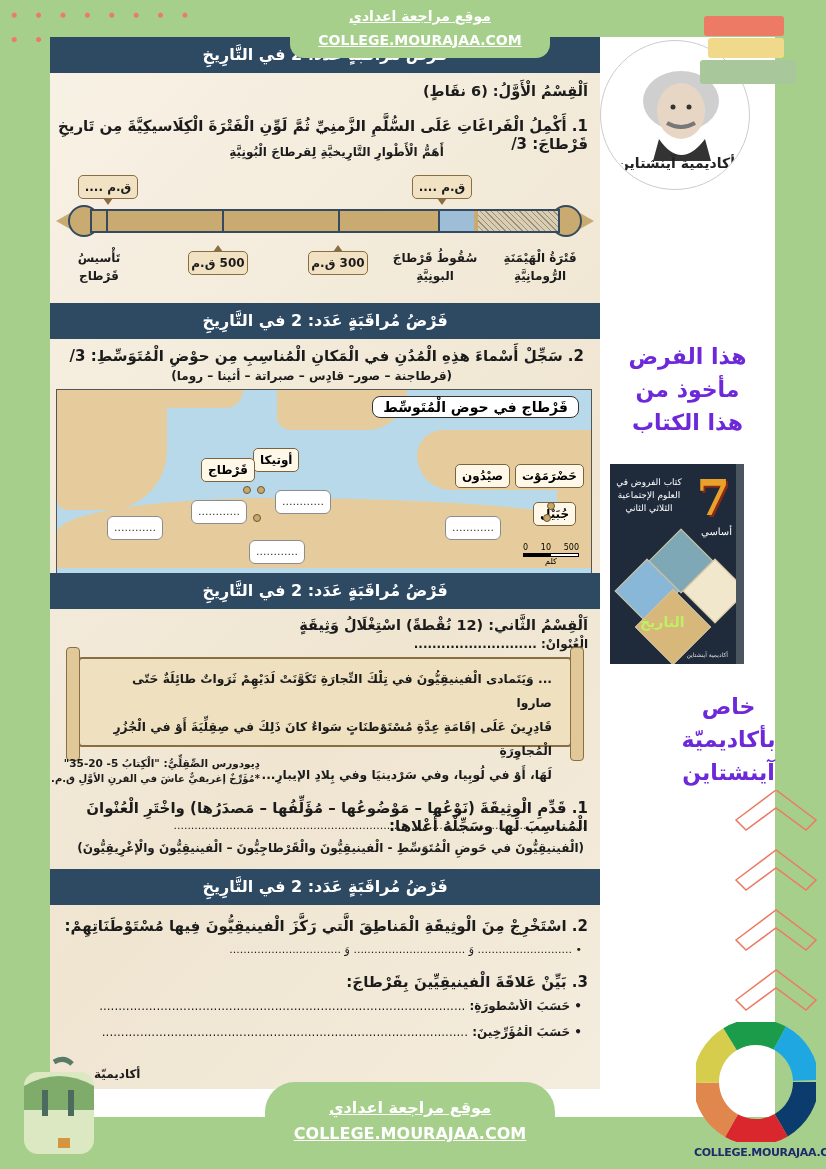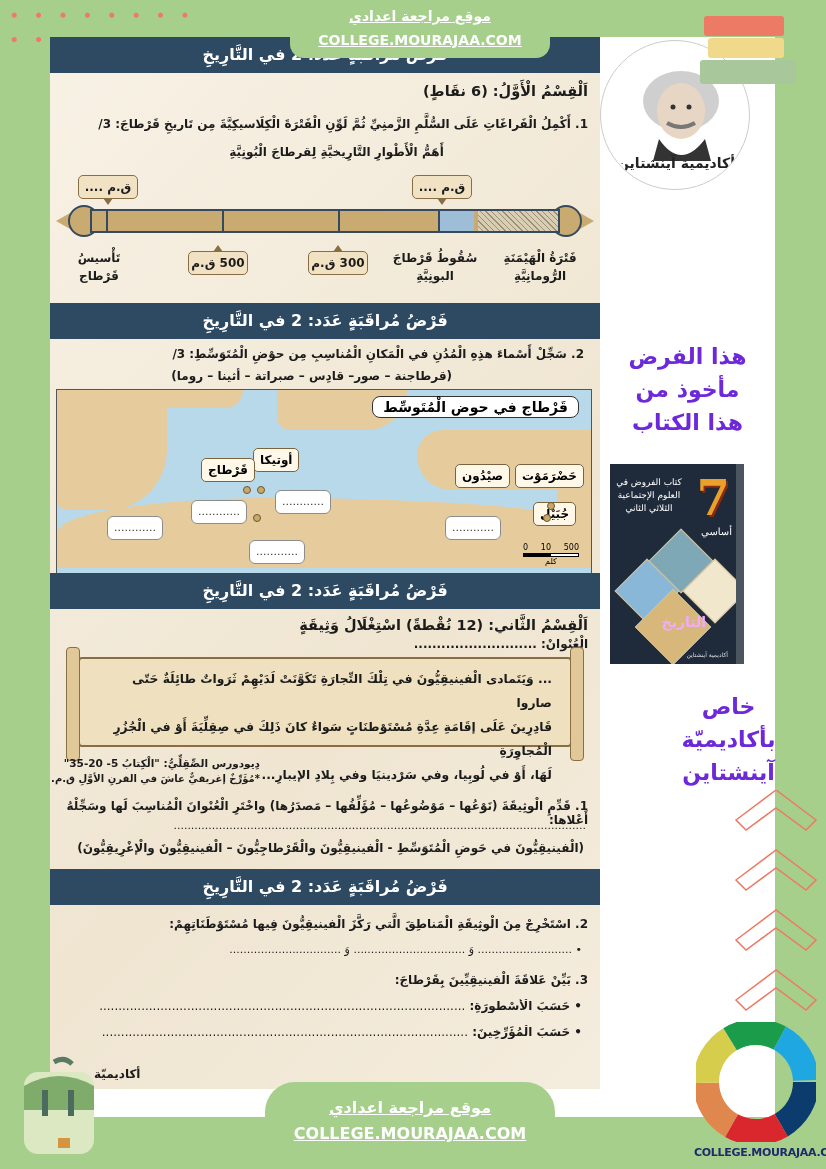--- a/index.html
+++ b/index.html
@@ -19,21 +19,21 @@
 
   
   .page { position: absolute; left: 50px; top: 37px; width: 550px; height: 1052px; background: #f6efe2;
     background-image: linear-gradient(135deg, #f8f2e6 0%, #efe5d1 60%, #f4ecdd 100%); direction: rtl; overflow: hidden; }
 
   .band { position: relative; height: 36px; background: #2e4a63; color: #fff; text-align: center;
     font-family: "DejaVu Sans", sans-serif; font-weight: bold; font-size: 16px; line-height: 36px; }
 
   .txt { font-family: "DejaVu Sans", sans-serif; color: #1b1b1b; }
   .h1 { font-weight: bold; font-size: 14.5px; }
-  .q { font-weight: bold; font-size: 12px; text-align: right; }
+  .q { font-weight: bold; font-size: 15px; text-align: right; }
   .sub { font-weight: bold; font-size: 12px; }
 
   
   .timeline { position: absolute; top: 132px; left: 0; width: 550px; height: 130px; direction: ltr; }
   .tl-bar { position: absolute; left: 40px; top: 40px; width: 470px; height: 24px; border: 2px solid #354a5e; background: #c9ab72; }
   .tl-seg { position: absolute; top: 0; bottom: 0; border-right: 2px solid #354a5e; }
   .tl-blue { position: absolute; left: 348px; top: 0; width: 34px; height: 100%; background: #9ebed8; }
   .tl-hatch { position: absolute; left: 386px; top: 0; width: 80px; height: 100%;
     background: repeating-linear-gradient(45deg, #d9cdb4 0 3px, #9b8f78 3px 4px); }
   .tl-end { position: absolute; top: 36px; width: 32px; height: 32px; border-radius: 50%; background: #c9ab72; border: 2px solid #354a5e; }
@@ -258,21 +258,21 @@
   <div style="position:absolute; right:4px; top:62px; color:#fff; font-size:10px; font-family:'DejaVu Serif', serif;">أساسي</div>
   <div class="book-title">
     <div>كتاب الفروض في</div>
     <div>العلوم الإجتماعية</div>
     <div>الثلاثي الثاني</div>
   </div>
   <div class="diamond" style="left:48px; top:74px; background:#7fa8b6;"></div>
   <div class="diamond" style="left:14px; top:104px; background:#88b7d8;"></div>
   <div class="diamond" style="left:82px; top:104px; background:#f1e7cc;"></div>
   <div class="diamond" style="left:36px; top:136px; width:54px; height:54px; background:#d8b77a;"></div>
-  <div style="position:absolute; left:30px; top:150px; width:66px; text-align:right; color:#f0abfc; font-weight:bold; font-size:14px;">التاريخ</div>
+  <div style="position:absolute; left:30px; top:150px; width:66px; text-align:left; color:#bef264; font-weight:bold; font-size:14px;">التاريخ</div>
   <div style="position:absolute; right:8px; bottom:6px; color:#ddd; font-size:6px;">أكاديمية آينشتاين</div>
 </div>
 
 <div class="side-text" style="top:690px;margin-left:41px;">
   <div>خاص</div>
   <div>بأكاديميّة</div>
   <div>آينشتاين</div>
 </div>
 
 <svg style="position:absolute; left:734px; top:790px;" width="84" height="240" viewBox="0 0 84 240">

